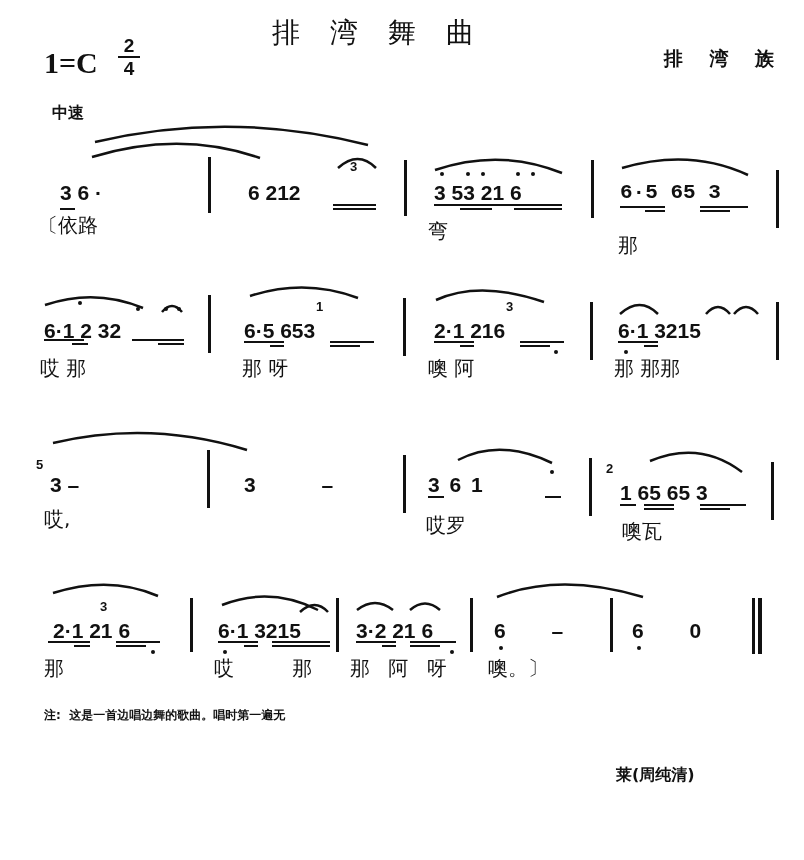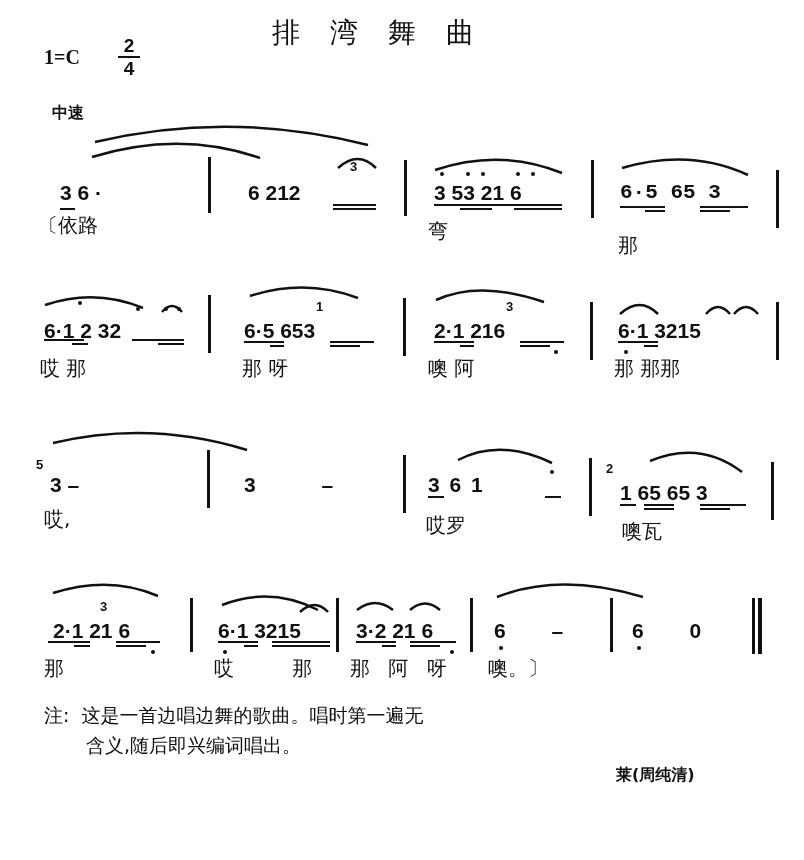--- a/index.html
+++ b/index.html
@@ -1,47 +1,48 @@
 <!DOCTYPE html>
 <html><head>
 <meta charset="utf-8">
 <style>
   html, body { margin:0; padding:0; background:#fff; }
   body { width:804px; height:860px; position:relative; overflow:hidden;
          font-family:"DejaVu Sans", sans-serif; color:#111; }
   .abs { position:absolute; }
   .title { left:272px; top:14px; font-family:"DejaVu Serif", serif; font-size:28px;
            letter-spacing:30px; font-weight:normal; }
-  .key { left:44px; top:46px; font-family:"Liberation Serif", serif; font-weight:bold; font-size:20px; }
+  .key { left:44px; top:46px; font-family:"Liberation Serif", serif; font-weight:bold; font-size:30px; }
   .timesig { left:118px; top:36px; width:22px; text-align:center; font-weight:bold;
              font-family:"Liberation Sans", sans-serif; font-size:19px; line-height:19px; }
   .timesig .bar { height:2px; background:#111; margin:1px 0; }
   .origin { right:20px; top:44px; font-size:19px; font-weight:bold; line-height:28px; text-align:left; }
   .tempo { left:52px; top:103px; font-size:16px; font-weight:bold; }
   .note { font-family:"Liberation Sans", sans-serif; font-weight:bold; font-size:21px; line-height:25px; white-space:pre; }
   .small { font-family:"Liberation Sans", sans-serif; font-weight:bold; font-size:13px; line-height:13px; }
   .lyric { font-size:20px; white-space:pre; }
   .bar { position:absolute; width:3px; background:#111; }
   .ul { position:absolute; height:2px; background:#111; }
   .dot { position:absolute; width:4px; height:4px; border-radius:2px; background:#111; }
   svg.slurs { position:absolute; left:0; top:0; }
-  .note-text { font-size:19px; font-weight:normal; line-height:30px; }
+  .note-text { font-size:12px; font-weight:bold; line-height:30px; }
   .credits { font-size:16px; font-weight:bold; line-height:30px; white-space:pre; }
 </style>
 </head>
 <body>
 
 <div class="abs title">排湾舞曲</div>
 <div class="abs key">1=C</div>
 <div class="abs timesig">
   <div>2</div>
   <div class="bar" style="position:static;width:auto;"></div>
   <div>4</div>
 </div>
 <div class="abs origin">
+  <div style="letter-spacing:10px;">排 湾 族</div>
 </div>
 <div class="abs tempo">中速</div>
 
 <svg class="slurs" width="804" height="700">
   <g fill="none" stroke="#111" stroke-width="2.5">
 
     <path d="M95 142 Q230 110 368 145"></path>
     <path d="M92 157 Q180 130 260 158"></path>
     <path d="M338 168 Q358 150 376 168"></path>
     <path d="M435 170 Q500 148 562 173"></path>
@@ -203,19 +204,18 @@
   <div class="bar" style="left:610px;top:598px;height:54px;"></div>
 
   <span class="abs note" style="left:632px;top:618px;word-spacing:40px;">6 0</span>
   <div class="dot" style="left:637px;top:646px;"></div>
   <div class="bar" style="left:752px;top:598px;height:56px;width:3px;"></div>
   <div class="bar" style="left:758px;top:598px;height:56px;width:4px;"></div>
 </div>
 
 <div class="abs note-text" style="left:44px;top:700px;">
   <div><span>注:</span>&nbsp;&nbsp;<span>这是一首边唱边舞的歌曲。唱时第一遍无</span></div>
-  <div style="padding-left:42px;">含义,随后即兴编词唱出。</div>
 </div>
 
 <div class="abs credits" style="left:512px;top:700px;">
   <div style="padding-left:104px;">莱(周纯清)</div>
   
 </div>
 
 </body></html>

